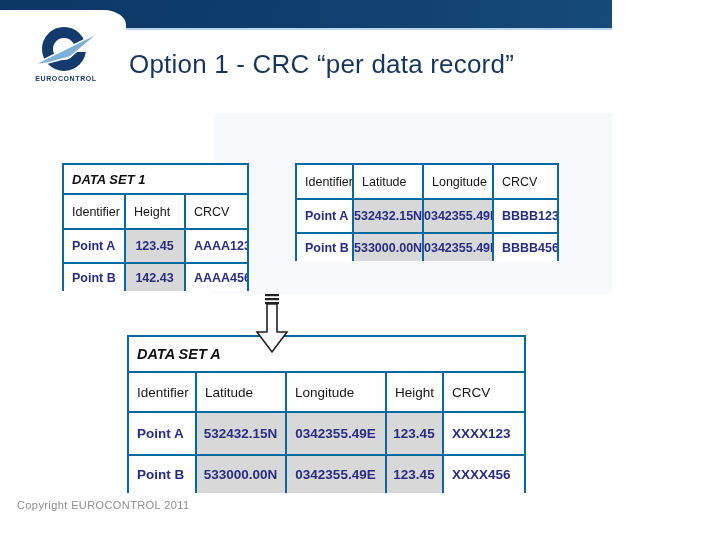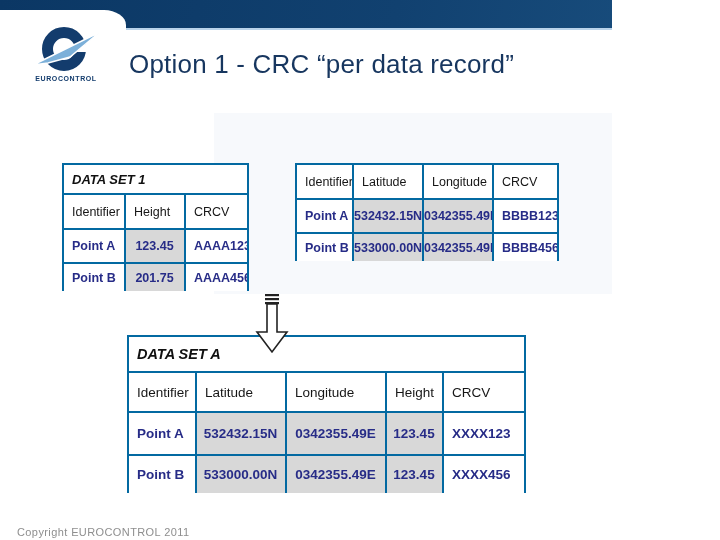--- a/index.html
+++ b/index.html
@@ -65,21 +65,21 @@
   #tbl-ds2{left:295px; top:163px;}
   #tbl-dsa{left:127px; top:335px;}
   
   .arrow{position:absolute; left:255px; top:292px; z-index:5;}
   .note{
     position:absolute; left:282px; top:301px; z-index:4;
     font-size:16px; color:#1c1c1c; white-space:nowrap;
   }
   
   .footer{
-    position:absolute; left:17px; top:526px; z-index:2;
+    position:absolute; left:17px; top:499px; z-index:2;
     font-size:11px; letter-spacing:0.4px; color:var(--footer-text,#8e8e8e);
   }
 </style>
 </head>
 <body>
 
 <div class="slide">
 
   <div class="topbar"></div>
   <div class="topbar-notch"></div>
@@ -113,21 +113,21 @@
             <th class="t-head">Height</th>
             <th class="t-head">CRCV</th>
           </tr>
           <tr style="height: 34px;">
             <td class="t-data">Point A</td>
             <td class="t-data gray center">123.45</td>
             <td class="t-data">AAAA123</td>
           </tr>
           <tr class="last" style="height: 28px;">
             <td class="t-data">Point B</td>
-            <td class="t-data gray center">201.75</td>
+            <td class="t-data gray center">142.43</td>
             <td class="t-data">AAAA456</td>
           </tr>
         </tbody>
       </table>
     </div>
   <div class="tbl" id="tbl-ds2">
       <table style="font-size: 12.5px; width: 262px;">
         <colgroup>
           <col style="width: 57px;">
           <col style="width: 70px;">

